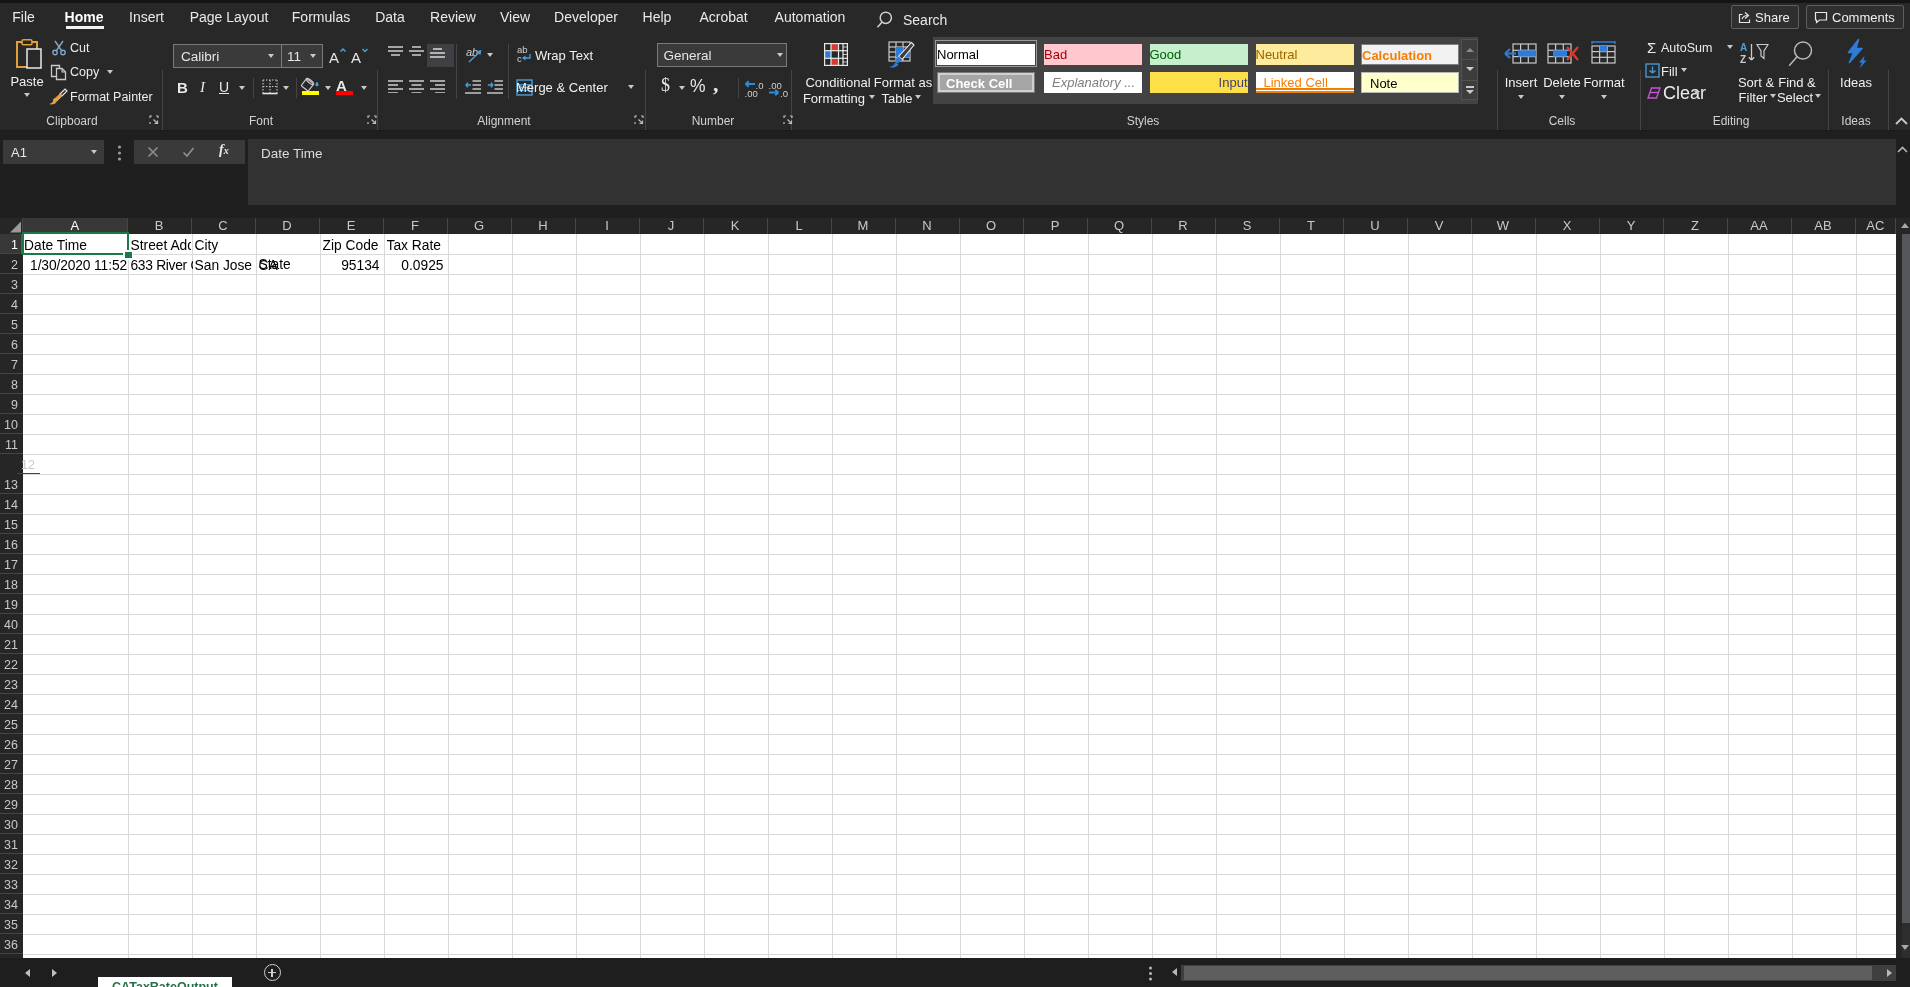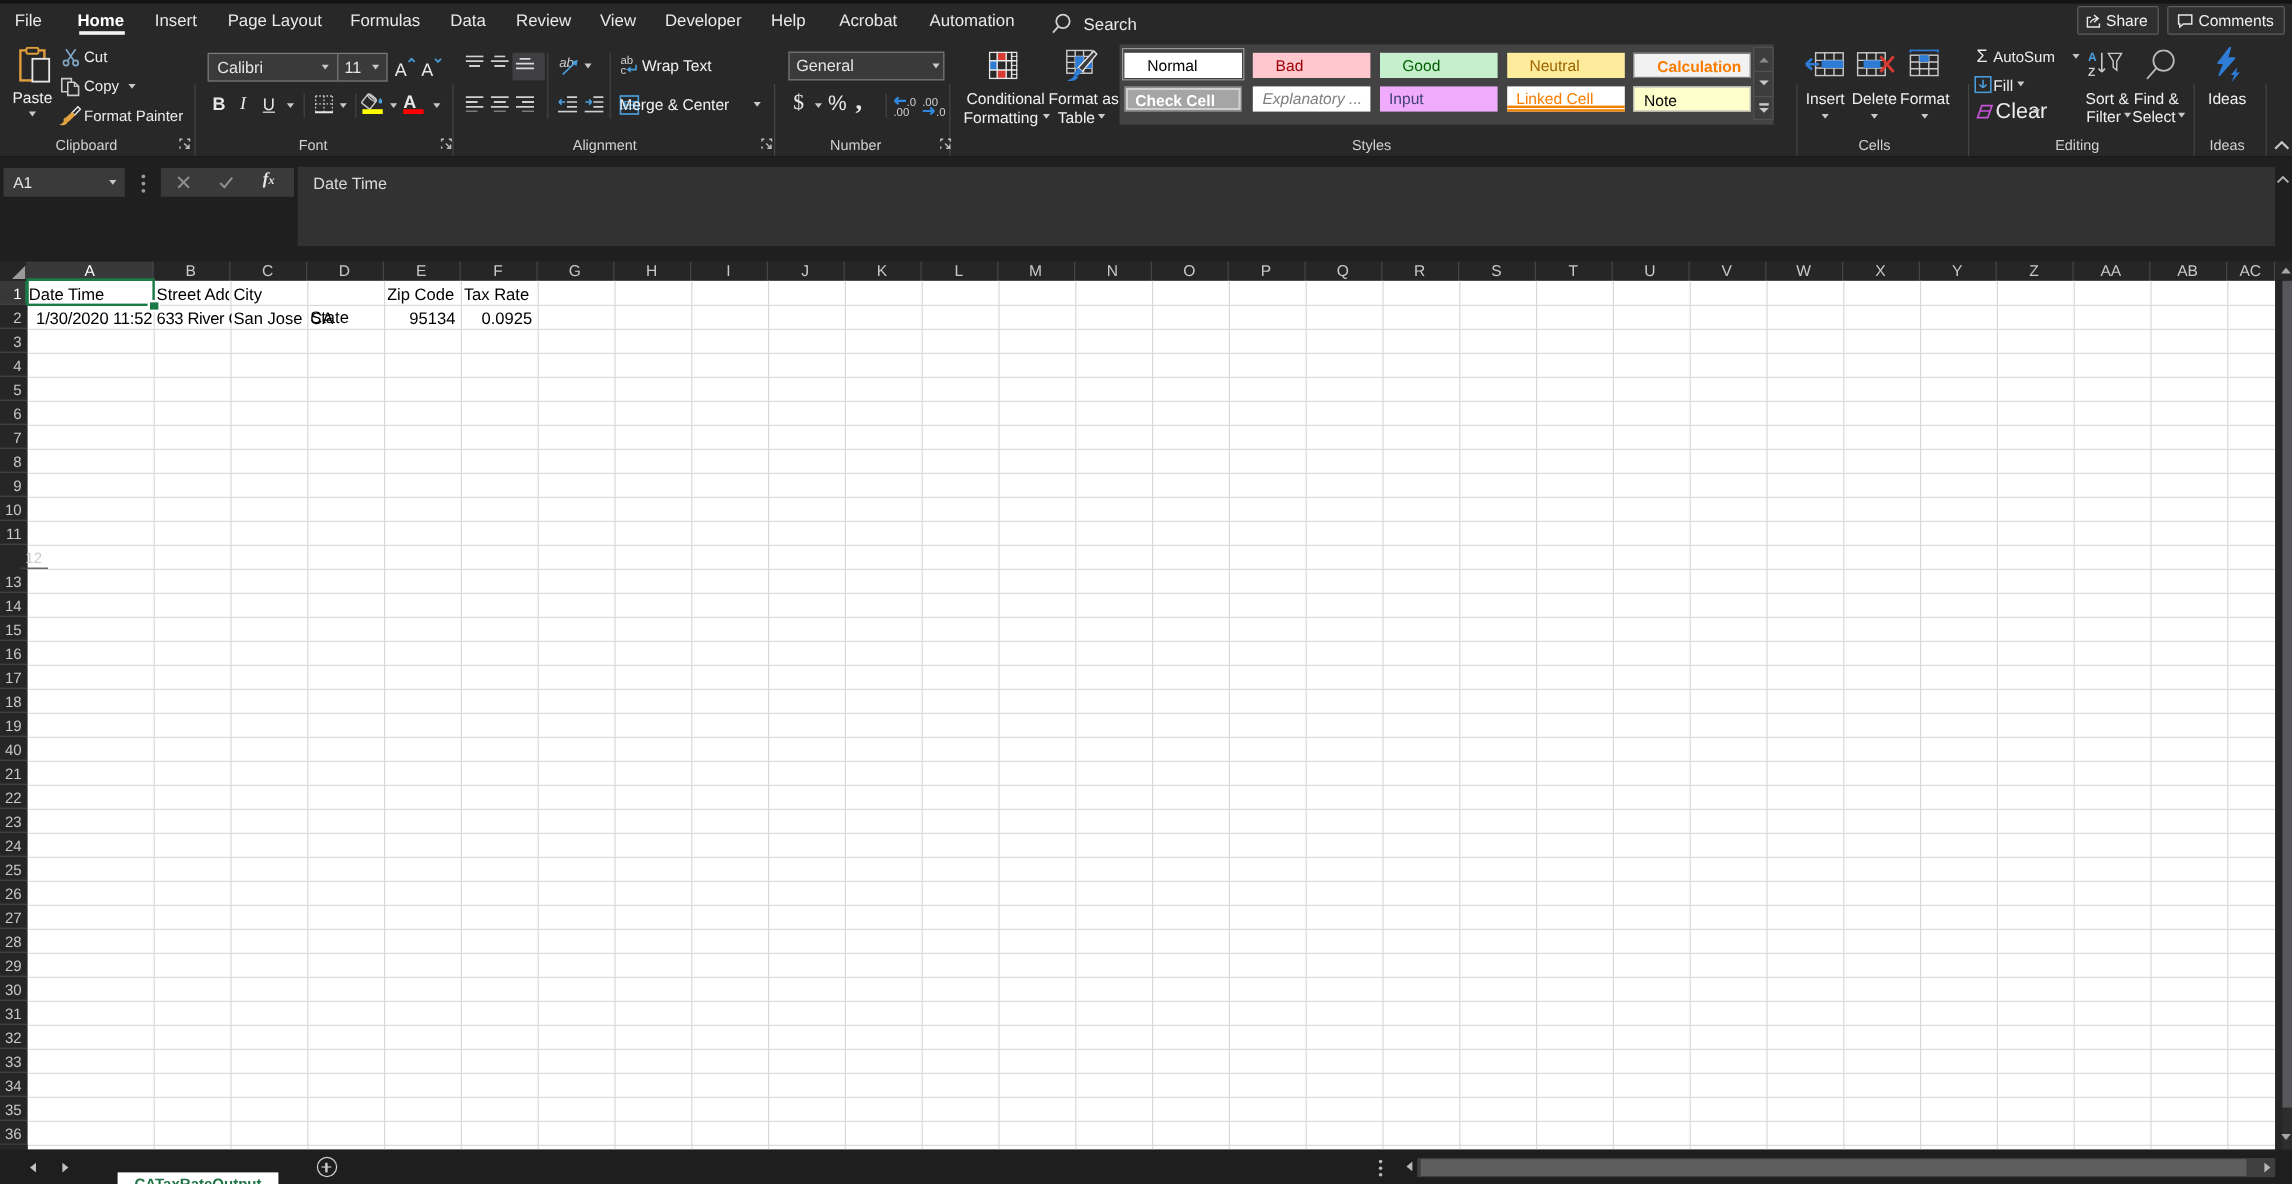--- a/index.html
+++ b/index.html
@@ -6,21 +6,21 @@
 body{width:1910px;height:987px;background:#282828;font-family:"Liberation Sans",sans-serif;overflow:hidden;position:relative;}
 .a{position:absolute;}
 .ct{transform:translate(-50%,-50%);white-space:nowrap;}
 .caret{width:0;height:0;border-left:3.5px solid transparent;border-right:3.5px solid transparent;border-top:4px solid #c9c9c9;}
 .sep{width:1px;background:#454545;top:37px;height:90px;}
 .glabel{font-size:12px;color:#d2d2d2;}
 .rtxt{font-size:12.5px;color:#ececec;}
 .btxt{font-size:13px;color:#f0f0f0;}
 .launch{width:10px;height:10px;}
 .mtab{font-size:14px;color:#e9e9e9;top:13.5px;}
-.stylecell{height:21px;font-size:13px;line-height:21px;padding-left:19px;box-sizing:border-box;width:98px;top:10.5px;}
+.stylecell{height:21px;font-size:13px;line-height:21px;padding-left:0;box-sizing:border-box;width:98px;top:10.5px;}
 .stylecell2{height:21px;font-size:13px;line-height:21px;padding-left:8px;box-sizing:border-box;width:98px;top:39px;}
 .colh{top:0;height:16px;line-height:16px;text-align:center;font-size:13px;color:#c9c9c9;border-right:1px solid #454545;box-sizing:border-box;}
 .rowh{left:0;width:23px;height:20px;line-height:22.5px;text-align:right;padding-right:5px;box-sizing:border-box;font-size:12.5px;color:#c9c9c9;border-bottom:1px solid #454545;}
 .cell{height:20px;line-height:23.5px;font-size:13.8px;color:#000;overflow:hidden;white-space:nowrap;}
 </style>
 </head>
 <body>
 
 <div class="a" style="left:0;top:0;width:1910px;height:3px;background:#141414;"></div>
 
@@ -311,21 +311,21 @@
 
   <div class="a" style="left:933px;top:4px;width:545px;height:66.5px;background:#434343;"></div>
   <div class="a" style="left:934.5px;top:7px;width:102px;height:26.5px;border:1px solid #9a9a9a;box-sizing:border-box;"></div>
   <div class="a stylecell" style="left:937px;background:#ffffff;color:#000;">Normal</div>
   <div class="a stylecell" style="left:1044px;background:#ffc7ce;color:#9c0006;">Bad</div>
   <div class="a stylecell" style="left:1149.5px;background:#c6efce;color:#006100;">Good</div>
   <div class="a stylecell" style="left:1255.5px;background:#ffeb9c;color:#9c6500;">Neutral</div>
   <div class="a stylecell" style="left:1361px;background:#f2f2f2;color:#fa7d00;border:1px solid #7f7f7f;font-weight:bold;">Calculation</div>
   <div class="a stylecell2" style="left:937px;background:#a5a5a5;color:#ffffff;font-weight:bold;border:1px solid #7a7a7a;box-shadow:inset 0 0 0 2px #cfcfcf;">Check Cell</div>
   <div class="a stylecell2" style="left:1044px;background:#ffffff;color:#7f7f7f;font-style:italic;">Explanatory ...</div>
-  <div class="a stylecell2" style="left:1149.5px;background:#f0abfc;color:#3f3f76;">Input</div>
+  <div class="a stylecell2" style="left:1149.5px;background:#fde047;color:#3f3f76;text-align:right;">Input</div>
   <div class="a stylecell2" style="left:1255.5px;background:#ffffff;color:#fa7d00;">Linked Cell
     <div class="a" style="left:0;top:16px;width:98px;height:1.5px;background:#f08000;"></div>
     <div class="a" style="left:0;top:19px;width:98px;height:2px;background:#f08000;"></div>
   </div>
   <div class="a stylecell2" style="left:1361px;background:#ffffcc;color:#000;border:1px solid #b8b8b8;">Note</div>
   <div class="a" style="left:1461px;top:6px;width:17px;height:61px;background:#3d3d3d;border:1px solid #525252;box-sizing:border-box;">
     <div class="a" style="left:0;top:19.3px;width:15px;height:1px;background:#525252;"></div>
     <div class="a" style="left:0;top:39.6px;width:15px;height:1px;background:#525252;"></div>
     <div class="a" style="left:3.5px;top:7.5px;width:0;height:0;border-left:4px solid transparent;border-right:4px solid transparent;border-bottom:4.5px solid #8a8a8a;"></div>
     <div class="a" style="left:3.5px;top:27px;width:0;height:0;border-left:4px solid transparent;border-right:4px solid transparent;border-top:4.5px solid #c9c9c9;"></div>

